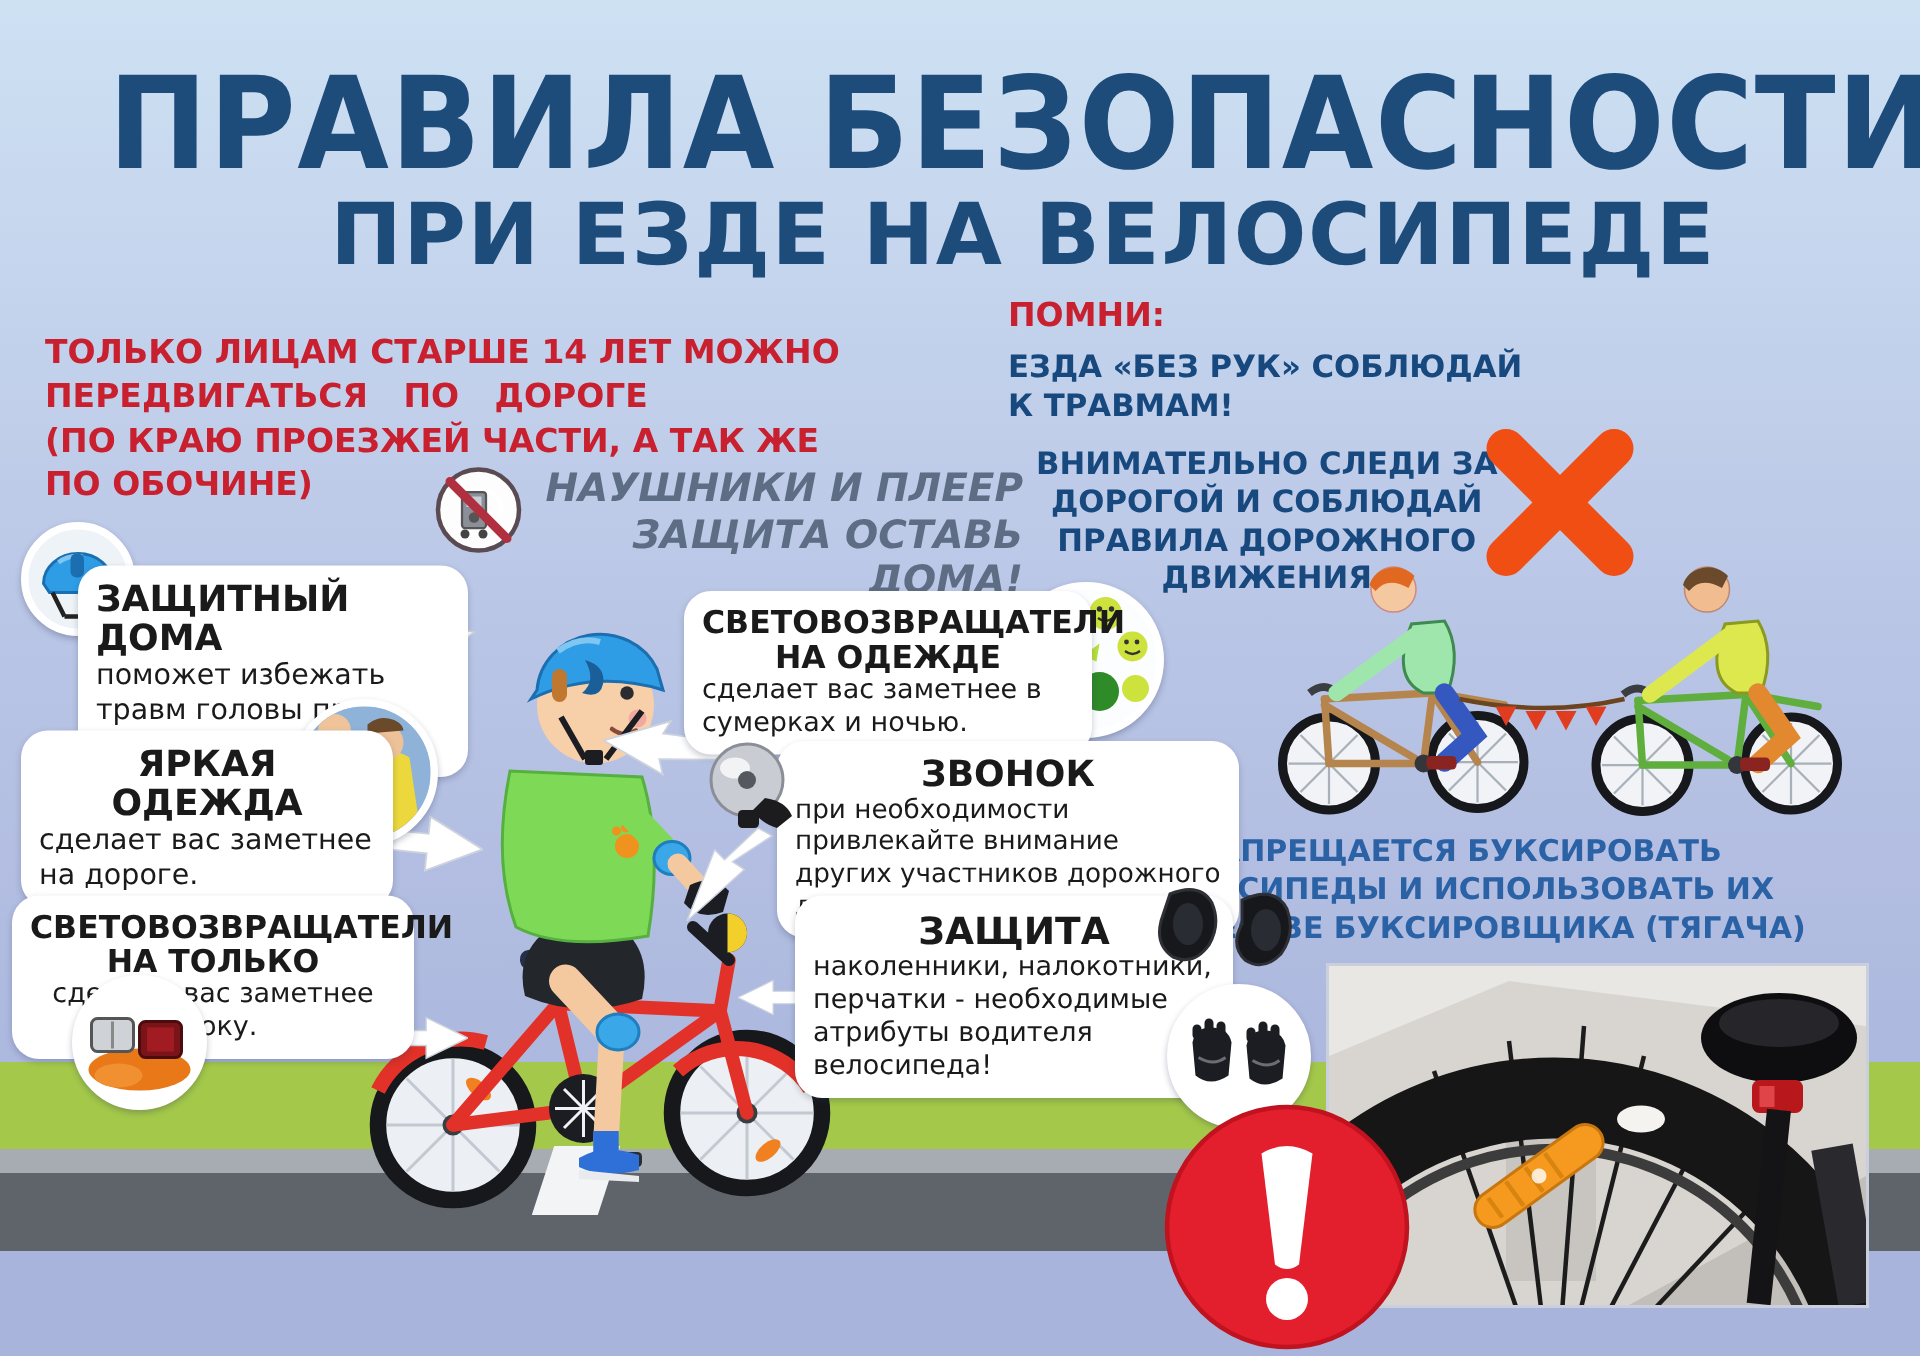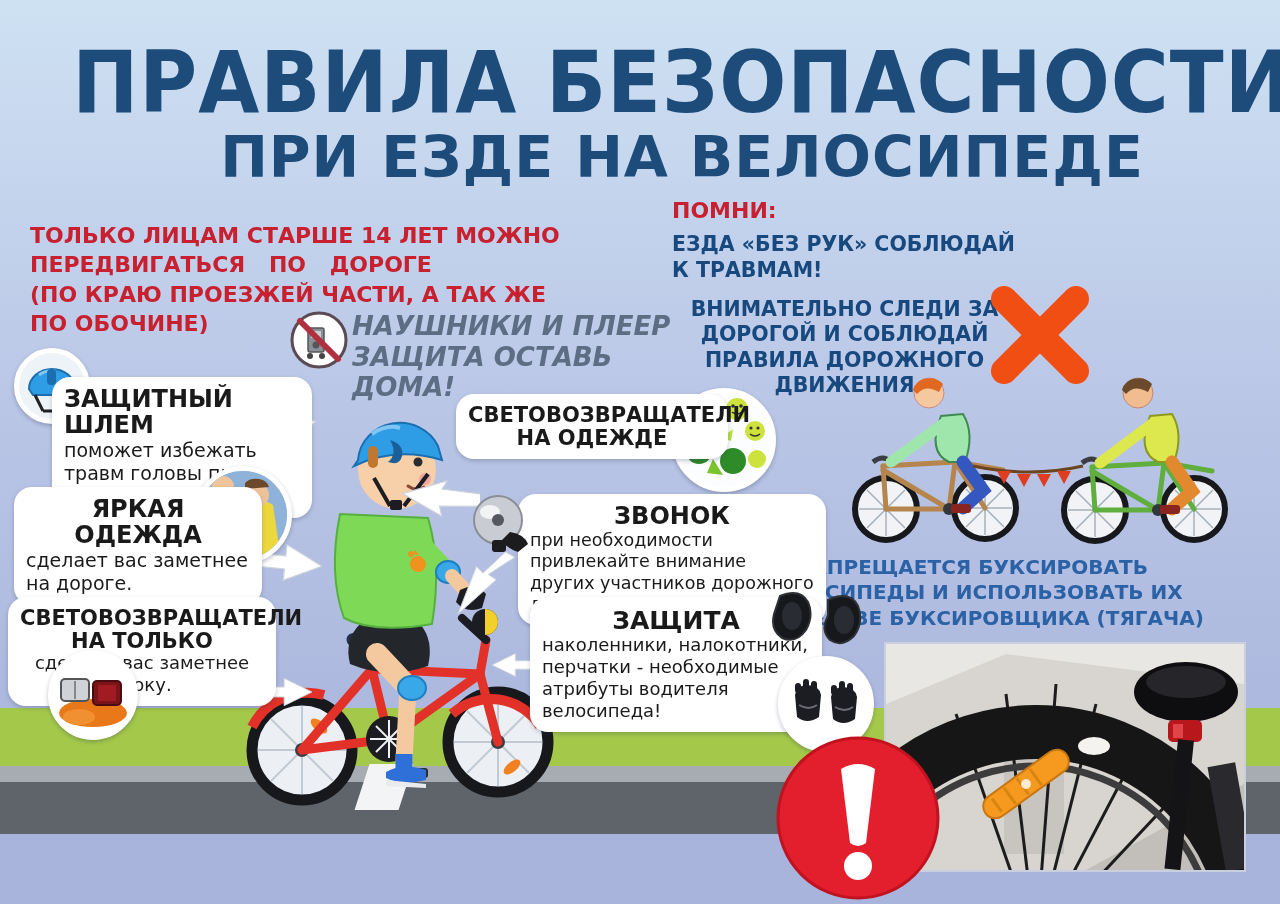--- a/index.html
+++ b/index.html
@@ -12,21 +12,21 @@
   .title .l1{font-size:79px;letter-spacing:1px;transform:scaleY(1.08);display:block;}
   .title .l2{font-size:57px;letter-spacing:1px;display:block;margin-top:4px;}
   
   .age-rule{left:30px;top:221px;width:560px;color:#c8202f;font-weight:bold;font-size:22px;line-height:1.33;}
   .age-rule .sp{word-spacing:16px;}
   
   .remember{left:672px;top:197px;width:345px;color:#17497e;font-weight:bold;font-size:20.5px;line-height:1.24;}
   .remember .hd{color:#c8202f;font-size:22px;margin-bottom:8px;}
   .remember .p2{margin-top:14px;text-align:center;}
   
-  .headphones-text{left:352px;top:311px;width:330px;color:#5c6d84;font-style:italic;font-weight:bold;font-size:26px;line-height:1.18;}
+  .headphones-text{left:352px;top:311px;width:330px;color:#5c6d84;font-style:italic;font-weight:bold;font-size:26px;line-height:1.18;text-align:right;}
   
   .bubble{background:#ffffff;border-radius:18px;box-shadow:0 2px 4px rgba(40,50,80,.25);padding:10px 12px;color:#1a1a1a;z-index:6;}
   .bubble .bt{font-weight:bold;text-align:center;line-height:1.08;}
   .bubble .bb{line-height:1.22;}
   .b-helmet{left:52px;top:377px;width:236px;}
   .b-helmet .bt{font-size:24px;text-align:left;}
   .b-helmet .bb{font-size:19px;}
   .b-clothing{left:14px;top:487px;width:224px;}
   .b-clothing .bt{font-size:24px;}
   .b-clothing .bb{font-size:19px;}
@@ -104,21 +104,21 @@
   <div class="abs ring" style="left:14px;top:348px;width:66px;height:66px;background:#eef3f8;">
     <svg width="66" height="66" viewBox="0 0 66 66">
       <path d="M10,36 a23,20 0 0 1 46,0 l-4,6 -38,0 Z" fill="#2e9de6" stroke="#1b6fb0" stroke-width="2"></path>
       <path d="M20,22 a18,14 0 0 1 16,-4" fill="none" stroke="#7fc6f2" stroke-width="3"></path>
       <rect x="28" y="16" width="9" height="16" rx="4" fill="#1b6fb0"></rect>
       <path d="M16,42 l8,16 M50,42 l-8,16 M24,58 l18,0" fill="none" stroke="#222" stroke-width="3"></path>
     </svg>
   </div>
 
   <div class="abs bubble b-helmet">
-    <div class="bt">ЗАЩИТНЫЙ ШЛЕМ</div>
+    <div class="bt">ЗАЩИТНЫЙ ДОМА</div>
     <div class="bb">поможет избежать травм головы при падении.</div>
   </div>
 
   <div class="abs ring" style="left:194px;top:466px;width:88px;height:88px;background:#9db8d8;">
     <svg width="88" height="88" viewBox="0 0 88 88">
       <rect x="0" y="0" width="88" height="88" fill="#8fb2d8"></rect>
       <path d="M2,30 q16,-14 30,-2 l6,60 -38,0 Z" fill="#d02828"></path>
       <circle cx="24" cy="16" r="11" fill="#f0c49a"></circle>
       <path d="M40,38 q18,-14 34,-4 l8,54 -44,0 Z" fill="#ecd73c"></path>
       <circle cx="58" cy="24" r="12" fill="#eec298"></circle>
@@ -143,20 +143,21 @@
       <rect x="8" y="24" width="28" height="22" rx="4" fill="#cfd3d8" stroke="#555" stroke-width="2"></rect>
       <line x1="22" y1="26" x2="22" y2="44" stroke="#888" stroke-width="2"></line>
       <rect x="40" y="26" width="28" height="24" rx="4" fill="#7a1418" stroke="#4a0c0e" stroke-width="2"></rect>
       <rect x="45" y="30" width="18" height="16" fill="#a01c22"></rect>
     </svg>
   </div>
 
   <div class="abs bubble b-clothesref">
     <div class="bt">СВЕТОВОЗВРАЩАТЕЛИ</div>
     <div class="bt">НА ОДЕЖДЕ</div>
+    <div class="bb">сделает вас заметнее в сумерках и ночью.</div>
   </div>
   <div class="abs ring" style="left:672px;top:388px;width:94px;height:94px;background:#fbfdff;">
     <svg width="94" height="94" viewBox="0 0 94 94">
       <circle cx="24" cy="22" r="12" fill="#79c42c" stroke="#4e8a18" stroke-width="2"></circle>
       <rect x="16" y="6" width="16" height="8" fill="#556" rx="2"></rect>
       <circle cx="60" cy="16" r="11" fill="#cde23c"></circle>
       <circle cx="56" cy="13" r="1.8" fill="#333"></circle>
         <circle cx="64" cy="13" r="1.8" fill="#333"></circle>
       <path d="M55,19 q5,4 10,0" stroke="#333" stroke-width="1.6" fill="none"></path>
       <circle cx="78" cy="38" r="10" fill="#cde23c"></circle>

